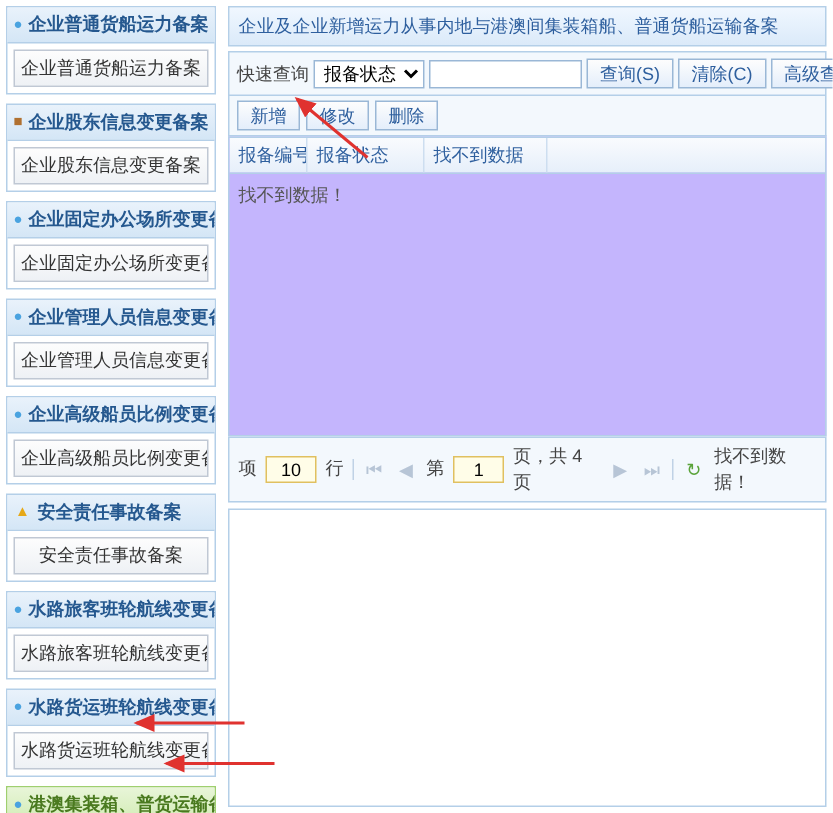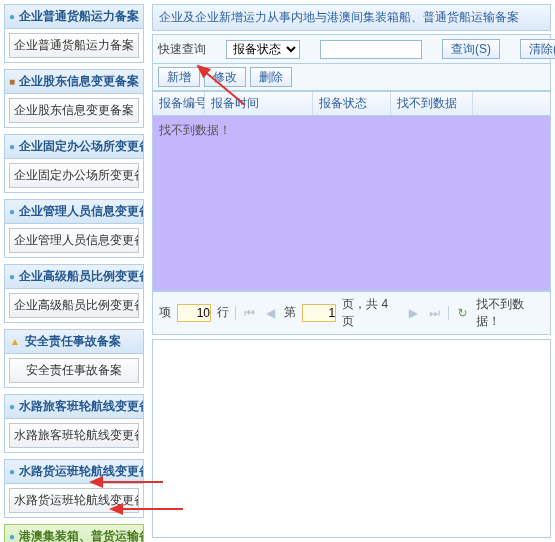--- a/index.html
+++ b/index.html
@@ -12,34 +12,34 @@
 .ic-blue{color:#4aa3e0}
 .ic-brown{color:#b07030}
 .ic-warn{color:#e6a817}
 .panel-bd{padding:4px}
 .sbtn{display:block;width:100%;border:1px solid #c0c8d4;background:linear-gradient(#fdfdfd,#eef1f5);color:#333;padding:3px 4px;text-align:center;cursor:pointer;white-space:nowrap;overflow:hidden;margin-bottom:3px}
 .sbtn:last-child{margin-bottom:0}
 .panel.hl{border-color:#9fcf6f}
 .panel.hl .panel-hd{background:linear-gradient(#e8f5d8,#d2ecb5);color:#4a7a1f;border-bottom-color:#9fcf6f}
 .main{flex:1;border-left:0;display:flex;flex-direction:column;overflow:hidden}
 .title-bar{background:linear-gradient(#f0f7ff,#dbeaf9);border:1px solid #b4cfe8;color:#2e5f9e;font-weight:normal;padding:4px 6px;margin:4px 4px 0 4px}
-.search-bar{border:1px solid #b4cfe8;background:#f3f8fd;margin:3px 4px 0 4px;padding:4px 5px;display:flex;align-items:center;gap:20px;white-space:nowrap}
+.search-bar{border:1px solid #b4cfe8;background:#f3f8fd;margin:3px 4px 0 4px;padding:4px 5px;display:flex;align-items:center;gap:3px;white-space:nowrap}
 .search-bar label{color:#444}
 .sel{border:1px solid #9ab7d6;background:#fff;height:19px;padding:0 2px}
 .inp{border:1px solid #9ab7d6;height:19px;width:102px;padding:0 3px;background:#fff}
 .btn{border:1px solid #9ab7d6;background:linear-gradient(#fdfdfd,#e4eefb);color:#2e5f9e;height:20px;padding:0 8px;cursor:pointer}
 .toolbar{border:1px solid #b4cfe8;border-top:0;background:#f3f8fd;margin:0 4px;padding:3px 5px;display:flex;gap:4px}
 .toolbar .btn{height:20px;padding:0 8px}
 .grid{border:1px solid #b4cfe8;margin:0 4px;flex:1;display:flex;flex-direction:column;background:#c4b5fd;overflow:hidden}
 .grid-hd{display:flex;background:linear-gradient(#f9fbfe,#e6effa);border-bottom:1px solid #b4cfe8}
 .grid-hd .col{padding:3px 6px;border-right:1px solid #cddef0;color:#2e5f9e;white-space:nowrap;overflow:hidden}
 .c1{width:52px}.c2{width:108px}.c3{width:78px}.c4{width:82px}.c5{flex:1}
 .grid-body{flex:1;padding:6px;color:#555}
 .pager{border-top:1px solid #b4cfe8;border:1px solid #b4cfe8;margin:0 4px 4px;background:#f3f8fd;padding:4px 6px;display:flex;align-items:center;gap:6px;color:#444}
-.pager .inpY{width:34px;height:18px;border:1px solid #e0c060;background:#fffde8;text-align:right}
+.pager .inpY{width:34px;height:18px;border:1px solid #e0c060;background:#fffde8;text-align:center}
 .pager .icbtn{width:16px;height:16px;display:inline-flex;align-items:center;justify-content:center;cursor:pointer;color:#4a86c7}
 .pager .icbtn.dis{color:#b7c5d6;cursor:default}
 .pager .icbtn.green{color:#5aa33a}
 .sep{width:1px;height:14px;background:#c0d2e6}
 .arrow{position:absolute;pointer-events:none}
 .arrow svg{overflow:visible}
 .spacer-bottom{flex:1;border:1px solid #b4cfe8;margin:0 4px 4px;background:#fff}
 </style>
 </head>
 <body>
@@ -136,21 +136,20 @@
       <button class="btn">高级查询(H)</button>
     </div>
     <div class="toolbar">
       <button class="btn">新增</button>
       <button class="btn">修改</button>
       <button class="btn">删除</button>
     </div>
     <div class="grid">
       <div class="grid-hd" id="gridhd">
           <div class="col c1">报备编号</div>
-          <div class="col c2">报备时间</div>
           <div class="col c3">报备状态</div>
           <div class="col c4">找不到数据</div>
         </div>
       <div class="grid-body">找不到数据！</div>
     </div>
     <div class="pager">
       <span>项</span>
       <input class="inpY" value="10" style="">
       <span>行</span>
       <span class="sep"></span>

